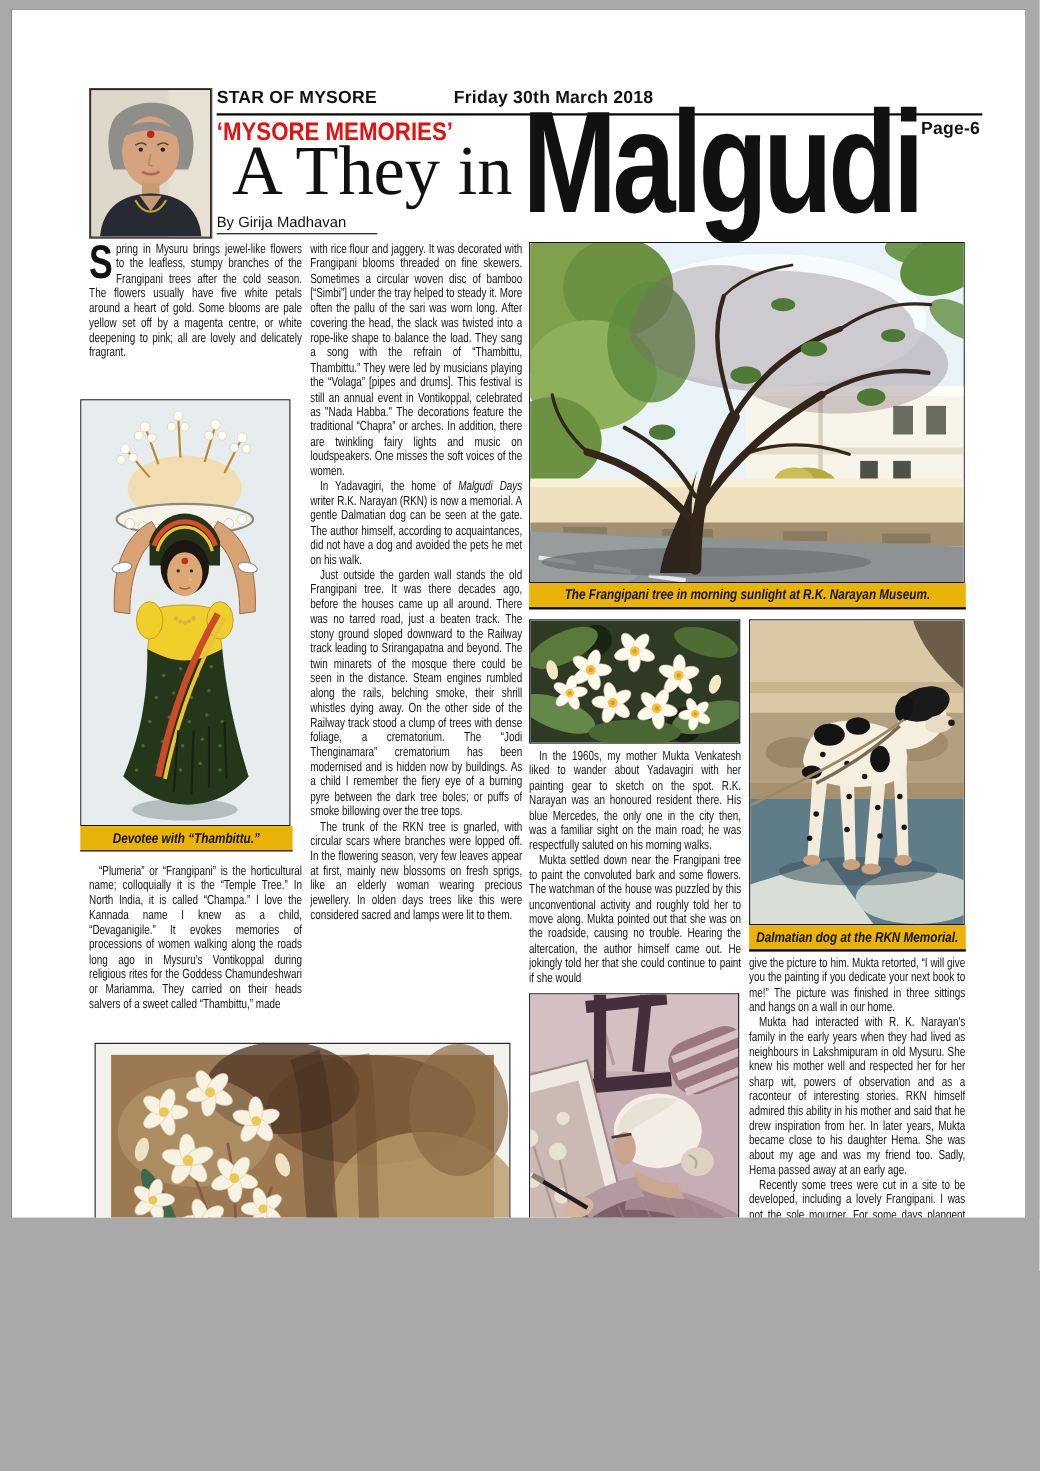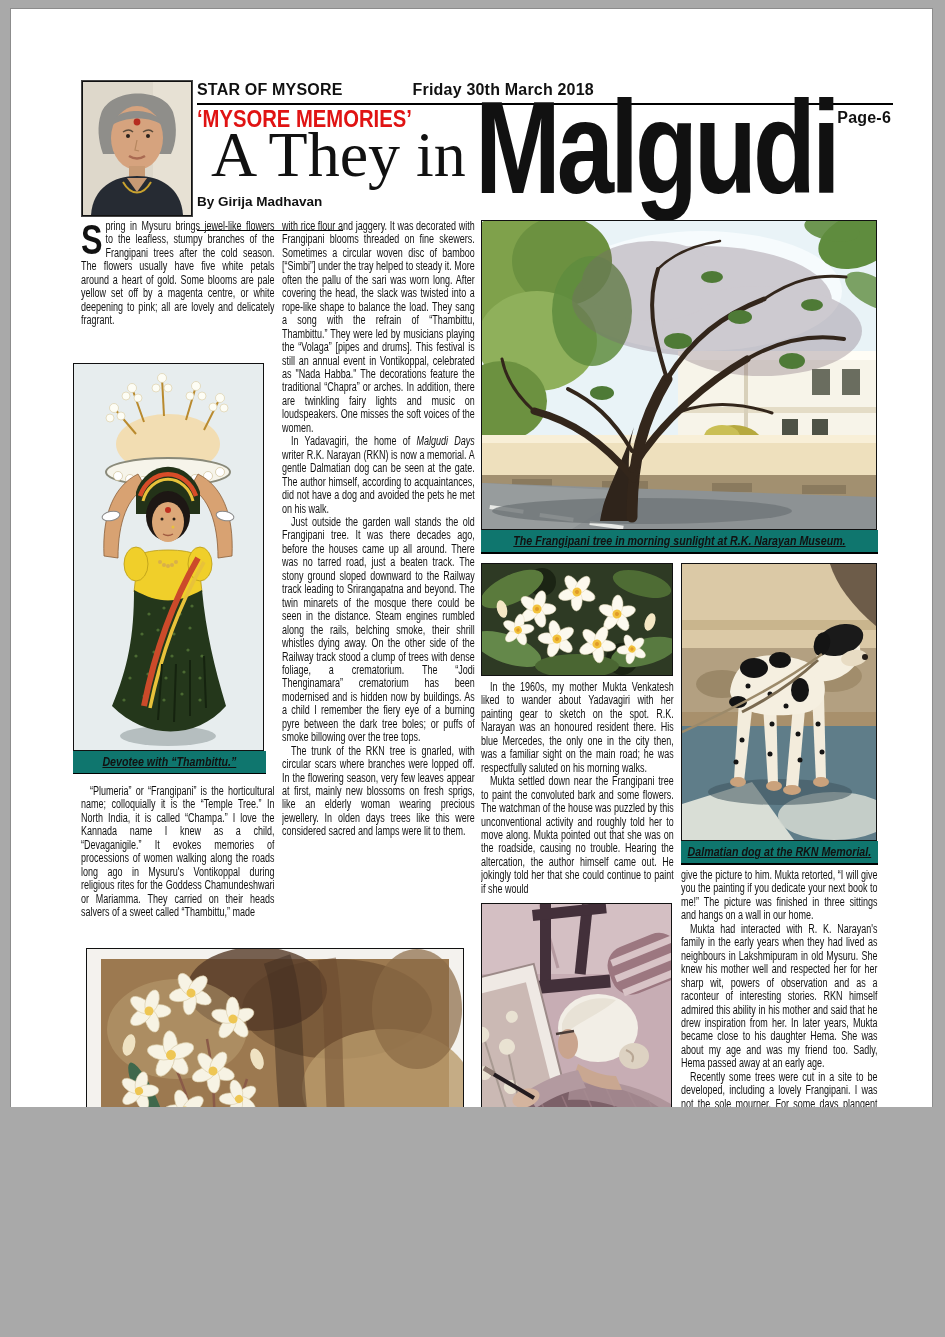--- a/index.html
+++ b/index.html
@@ -11,33 +11,33 @@
   
   .portrait{left:70px;top:71px;width:110px;height:135px;border:1px solid #444;background:#ded8cb;}
   .portrait svg{display:block;}
   .mastrow{left:186px;top:70px;width:696px;height:24px;border-bottom:2.5px solid #000;font-weight:bold;font-size:16px;letter-spacing:.2px;}
   .mast-left{position:absolute;left:0;top:2px;}
   .mast-mid{position:absolute;left:44%;top:2px;transform:translateX(-50%);text-align:center;}
   .mast-right{position:absolute;right:2px;top:2px;margin-top:28px;}
   .kicker{left:186px;top:97px;font-size:23px;font-weight:bold;color:#e01313;transform:scaleX(.88);transform-origin:0 0;white-space:nowrap;}
   .title-prefix{left:200px;top:114px;font-family:"Liberation Serif",serif;font-size:64px;line-height:1;white-space:nowrap;}
   .title-main{left:464px;top:76px;font-size:132px;line-height:.95;font-weight:bold;letter-spacing:-5px;transform:scaleX(.78);transform-origin:0 0;white-space:nowrap;}
-  .byline{left:186px;top:185px;font-size:13.5px;font-weight:bold;border-bottom:1.5px solid #000;padding-bottom:21px;width:146px;}
+  .byline{left:186px;top:185px;font-size:13.5px;font-weight:normal;border-bottom:1.5px solid #000;padding-bottom:3px;width:146px;}
 
   
   .bt{text-align:justify;font-size:12px;line-height:13.45px;transform:scaleX(.75);transform-origin:0 0;overflow:hidden;}
   .bt p{margin:0;text-indent:12px;}
   .bt p.noind{text-indent:0;}
   .dc{float:left;font-weight:bold;font-size:43px;line-height:36px;padding:1px 4px 0 0;}
   .endmark{font-size:9px;letter-spacing:0;padding-left:2px;}
 
   
   .fig{margin:0;padding:0;}
   .fig svg{display:block;border:1.5px solid #111;}
-  .capbox{display:block;border-bottom:2.5px solid #000;padding:3px 0 4px 0;background:#0f766e;text-decoration:underline;}
+  .capbox{display:block;border-bottom:2.5px solid #000;padding:3px 0 4px 0;background:#eab308;}
   .capbox.thin{border-bottom-width:1.5px;}
   .capbox.thick{border-bottom-width:3px;}
   .cap{display:block;font-weight:bold;font-style:italic;font-size:13px;text-align:center;transform:scaleX(.82);transform-origin:0 0;white-space:nowrap;}
 
   .c1p1{left:70px;top:211px;width:258px;height:144px;}
   .fig-devotee{left:62px;top:354px;width:193px;}
   .cap-devotee .cap{width:235px;}
   .c1p2{left:70px;top:776px;width:258px;height:180px;}
   .c2{left:271px;top:211px;width:257px;height:742px;}
   .fig-tree{left:470px;top:211px;width:397px;}

